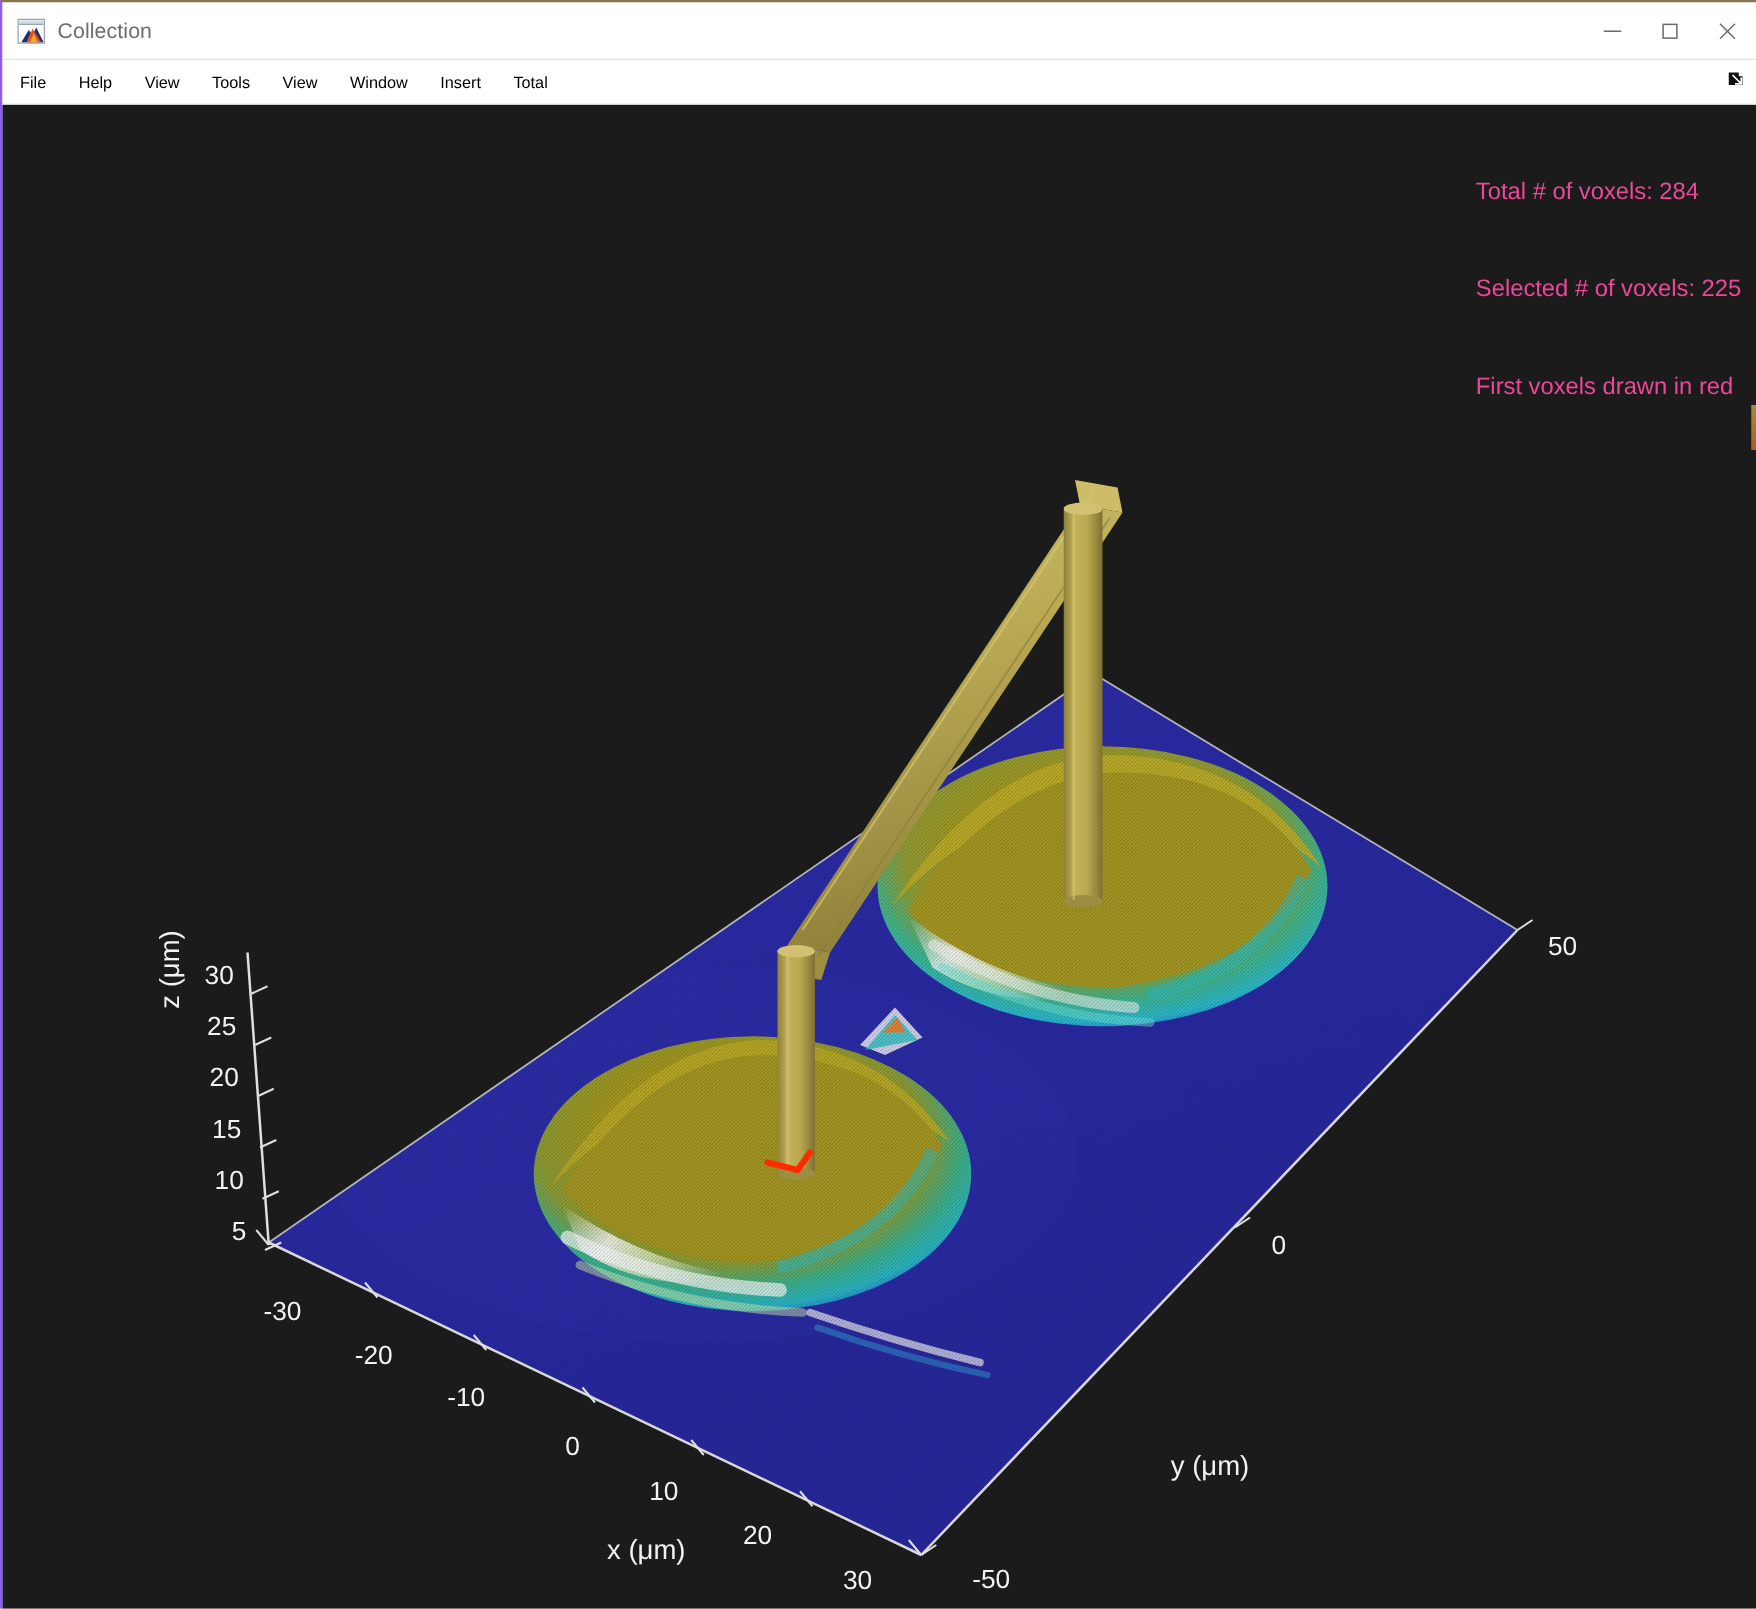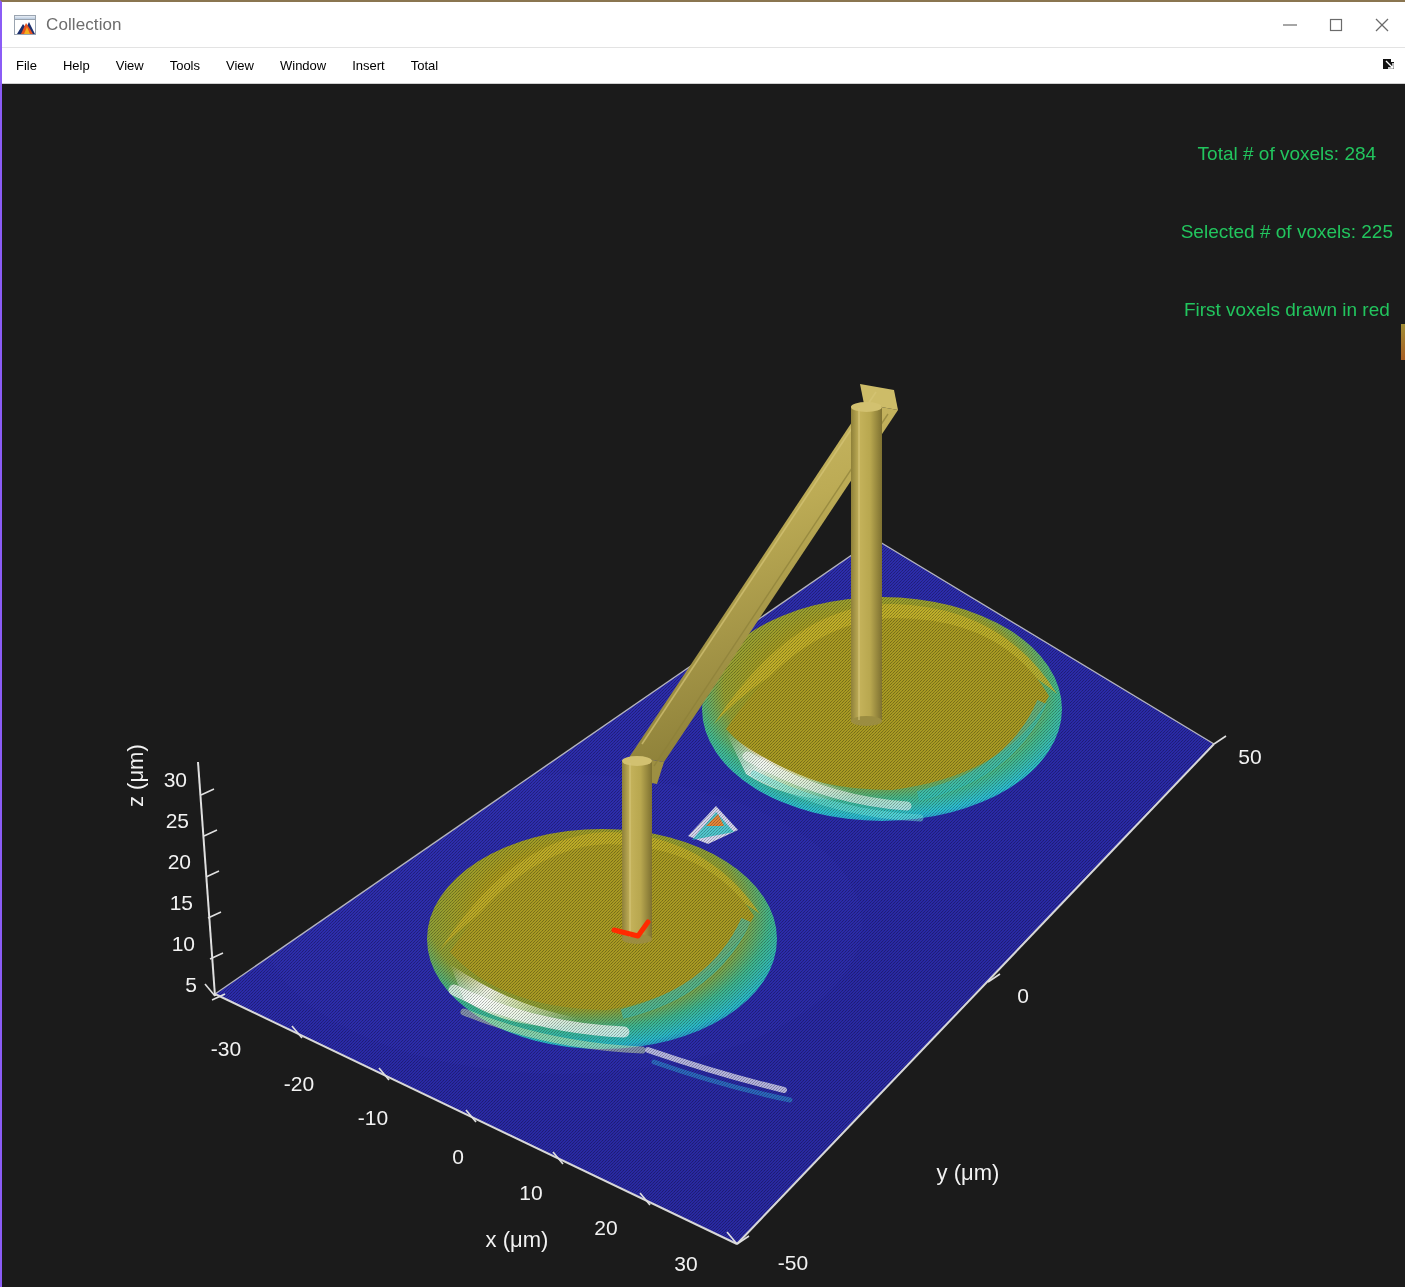--- a/index.html
+++ b/index.html
@@ -71,23 +71,23 @@
   #figure {
     position: absolute; left: 0; top: 82px;
     width: 1403px; height: 1203px;
     background: #1b1b1b;
     overflow: hidden;
   }
   #figure svg { position: absolute; left: 0; top: 0; display: block; }
 
   #status-block {
     position: absolute; right: 12px; top: 5px;
-    text-align: center;
+    text-align: left;
     font-size: 19px; line-height: 26px;
-    color: #22c55e;
+    color: #ec4899;
     font-family: "Liberation Sans", sans-serif;
     white-space: pre;
   }
   #edge-sliver {
     position: absolute; right: 0px; top: 240px;
     width: 4px; height: 36px;
     background: linear-gradient(#b9a23a, #c06a26);
     opacity: .85;
   }
 

